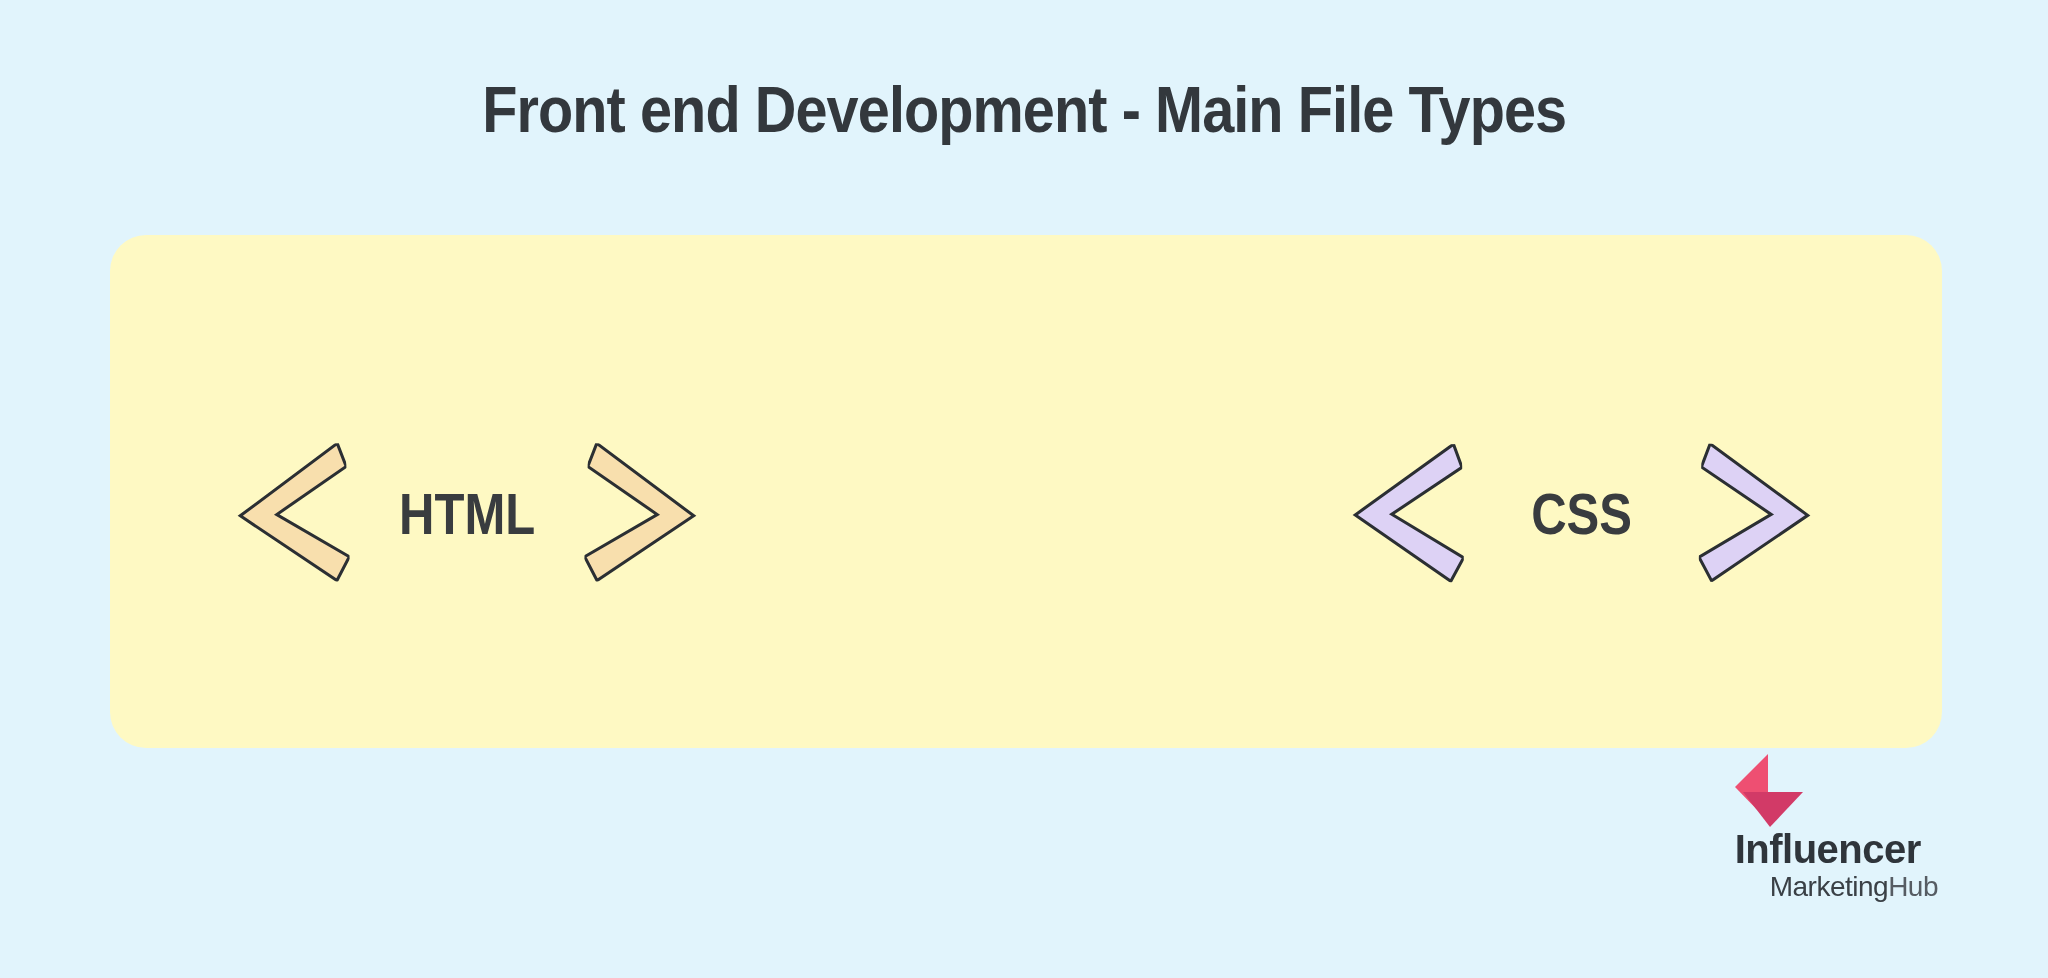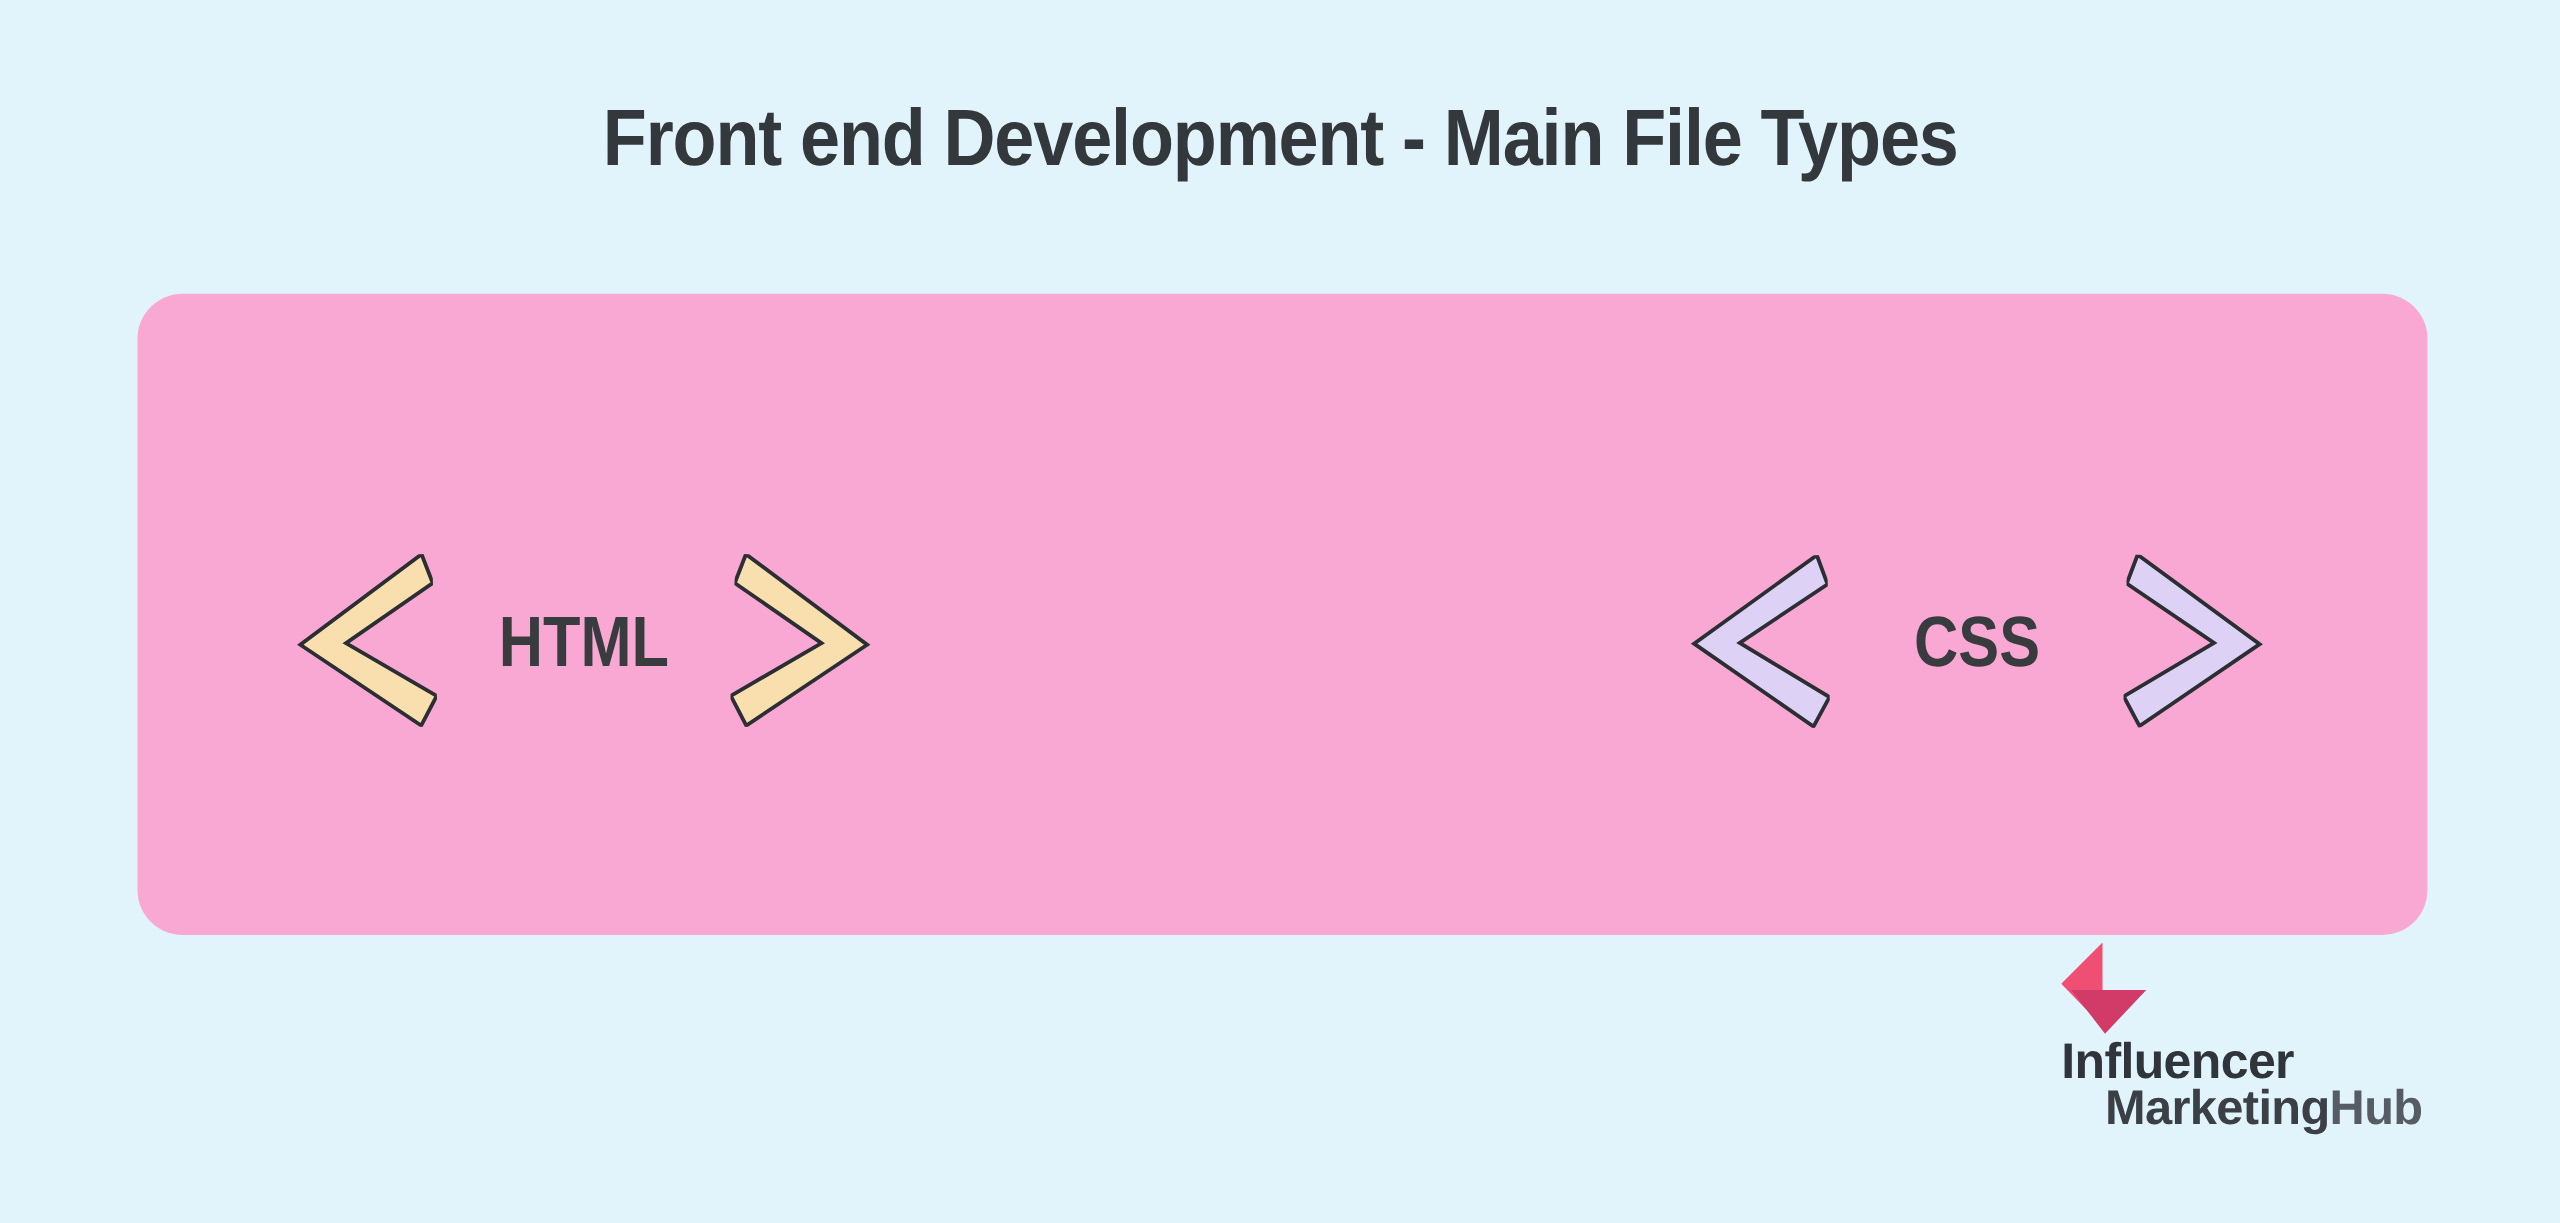--- a/index.html
+++ b/index.html
@@ -28,21 +28,21 @@
     transform: scaleX(0.90);
     transform-origin: center;
   }
 
   .card {
     position: absolute;
     left: 110px;
     top: 235px;
     width: 1832px;
     height: 513px;
-    background: #f9a8d4;
+    background: #fef9c3;
     border-radius: 36px;
   }
 
   .bracket-row {
     position: absolute;
     top: 210px;
     left: 0;
     right: 0;
     padding: 0 130px 0 126px;
     display: flex;
@@ -88,22 +88,22 @@
   .brand-icon { width: 72px; height: 76px; margin-right: -32px; position: relative; z-index: 1; }
   .brand-text { position: relative; z-index: 2; }
   .brand-line1 {
     font-size: 40px;
     font-weight: 700;
     color: #2f353b;
     line-height: 38px;
     letter-spacing: -0.5px;
   }
   .brand-line2 {
-    font-size: 39px;
-    font-weight: 700;
+    font-size: 28px;
+    font-weight: 400;
     color: #3a4046;
     line-height: 38px;
     padding-left: 35px;
     letter-spacing: -0.5px;
   }
   .brand-line2 .hub { color: #565c63; }
 </style>
 </head>
 <body>
 

